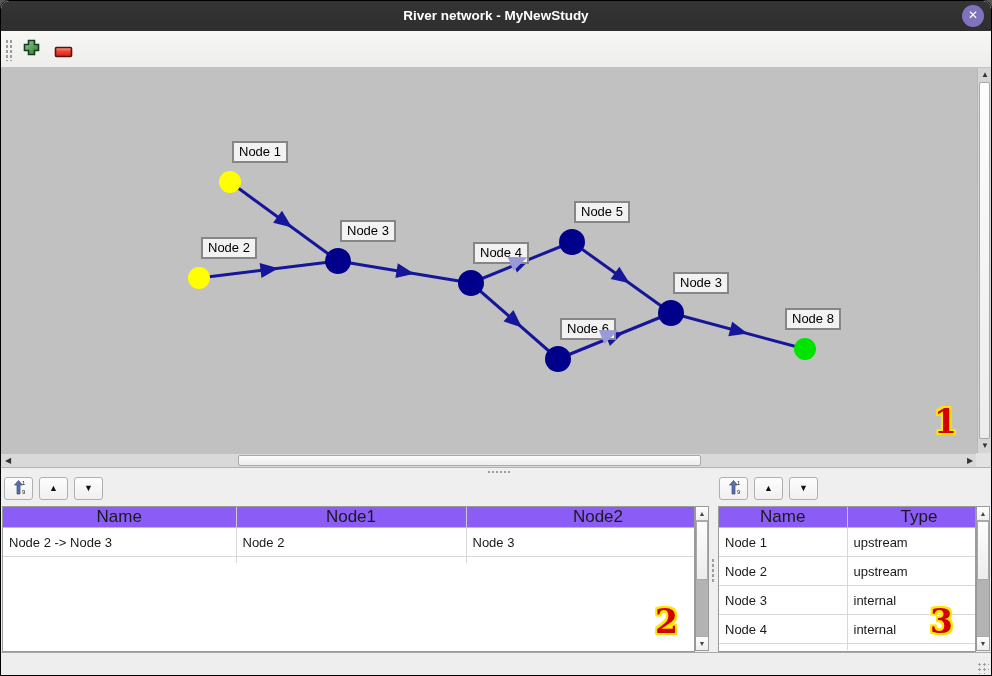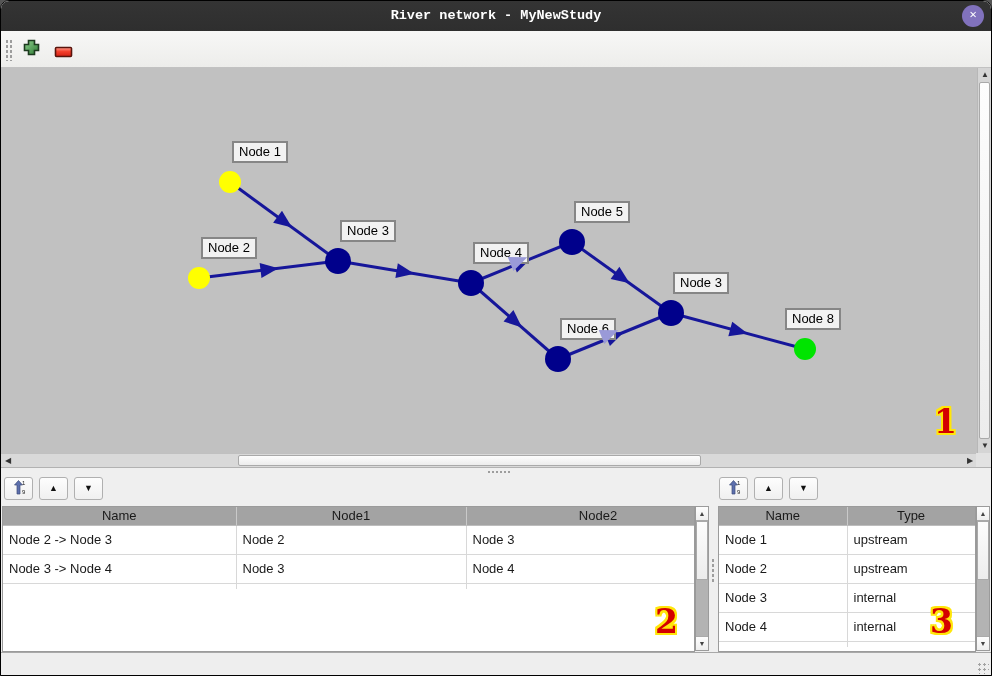--- a/index.html
+++ b/index.html
@@ -5,21 +5,21 @@
   html,body{margin:0;padding:0;background:#555;}
   *{box-sizing:border-box;}
   .window{
     position:relative;width:992px;height:676px;
     background:#efefef;border:1px solid #000;border-radius:9px 9px 0 0;
     overflow:hidden;font-family:"Liberation Sans",sans-serif;font-size:13px;color:#1a1a1a;
   }
   
   .titlebar{position:absolute;top:0;left:0;right:0;height:44px;
     background:linear-gradient(#343434,#2c2c2c);border-radius:8px 8px 0 0;
-    border-bottom:1px solid #1f1f1f;font-family:Liberation Mono, monospace;}
+    border-bottom:1px solid #1f1f1f;}
   .title{color:#ffffff;text-align:center;line-height:29px;font-weight:600;font-size:13.5px;}
   .close-btn{position:absolute;right:7px;top:4px;width:22px;height:22px;border-radius:50%;
     background:#8172bd;color:#fff;font-size:12px;line-height:21px;text-align:center;cursor:pointer;}
   
   .main-toolbar{position:absolute;top:30px;left:0;right:0;height:37px;
     background:linear-gradient(#f7f7f6,#ededeb);border-bottom:1px solid #c2c2c2;}
   .tb-handle{position:absolute;left:4px;top:8px;width:8px;height:22px;
     background-image:radial-gradient(#9d9d9d 1px,transparent 1.2px);background-size:4px 5px;}
   .tb-btn{position:absolute;top:4px;width:28px;height:28px;display:flex;align-items:center;justify-content:center;cursor:pointer;}
   
@@ -42,22 +42,22 @@
   .panels{position:absolute;top:474px;left:0;width:990px;height:177px;background:#efefef;}
   .panel{position:absolute;top:0;height:177px;}
   .panel-left{left:0;width:709px;}
   .panel-right{left:715px;width:275px;}
   .tbl-toolbar{position:absolute;top:2px;left:3px;height:24px;display:flex;gap:6px;}
   .tbtn{width:29px;height:23px;border:1px solid #b0b0b0;border-radius:3px;
     background:linear-gradient(#fdfdfd,#f0f0f0);display:flex;align-items:center;justify-content:center;cursor:pointer;}
   .tri{font-size:9px;color:#111;line-height:1;}
   .tbl-wrap{position:absolute;top:31px;background:#fff;border:1px solid #9b9b9b;overflow:hidden;}
   table.grid{border-collapse:collapse;table-layout:fixed;width:100%;}
-  table.grid th{height:18px;background:#a3a3a3;border-right:1px solid #c9c9c9;border-bottom:1px solid #bdbdbd;
-    font-weight:400;font-size:13px;text-align:center;padding:0;}
+  table.grid th{height:18px;background:#8b5cf6;border-right:1px solid #c9c9c9;border-bottom:1px solid #bdbdbd;
+    font-weight:400;font-size:17px;text-align:center;padding:0;}
   table.grid td{height:29px;border-right:1px solid #d8d8d8;border-bottom:1px solid #d8d8d8;
     padding:0 0 0 6px;font-size:13px;background:#fff;white-space:nowrap;overflow:hidden;}
   table.grid tr.filler td{height:6px;border-bottom:none;}
   .vscroll-tbl{position:absolute;top:31px;width:14px;height:145px;background:#b3b3b3;border:1px solid #9b9b9b;border-left:1px solid #999;}
   .sb-btn{position:absolute;left:0;width:12px;height:14px;background:linear-gradient(#fdfdfd,#eee);
     border-bottom:1px solid #aaa;color:#444;font-size:7px;line-height:14px;text-align:center;cursor:pointer;}
   .sb-btn.down{border-top:1px solid #aaa;border-bottom:none;}
   .vsplit-dots{position:absolute;left:710px;top:83px;width:4px;height:26px;
     background-image:radial-gradient(#9d9d9d 1px,transparent 1.2px);background-size:4px 5px;}
   
@@ -198,25 +198,20 @@
                 <th style="width: 230px;">Node1</th>
                 <th style="width: 264px;">Node2</th>
               </tr>
             </thead>
             <tbody>
               <tr>
                 <td>Node 2 -&gt; Node 3</td>
                 <td>Node 2</td>
                 <td>Node 3</td>
               </tr>
-              <tr>
-                <td>Node 3 -&gt; Node 4</td>
-                <td>Node 3</td>
-                <td>Node 4</td>
-              </tr>
               <tr class="filler">
                 <td></td>
                 <td></td>
                 <td></td>
               </tr>
             </tbody>
           </table>
       </div>
       <div class="vscroll-tbl" style="left:694px;">
         <div class="sb-btn" style="top:0;">▲</div>
@@ -243,21 +238,21 @@
           </div>
         <div class="tbtn">
             <span class="tri">▼</span>
           </div>
       </div>
       <div class="tbl-wrap" style="left:2px;width:258px;height:146px;">
         <table class="grid">
             <thead>
               <tr>
                 <th style="width: 128px;">Name</th>
-                <th style="width: 128px;">Type</th>
+                <th style="width: 144px;">Type</th>
               </tr>
             </thead>
             <tbody>
               <tr>
                 <td>Node 1</td>
                 <td>upstream</td>
               </tr>
               <tr>
                 <td>Node 2</td>
                 <td>upstream</td>

